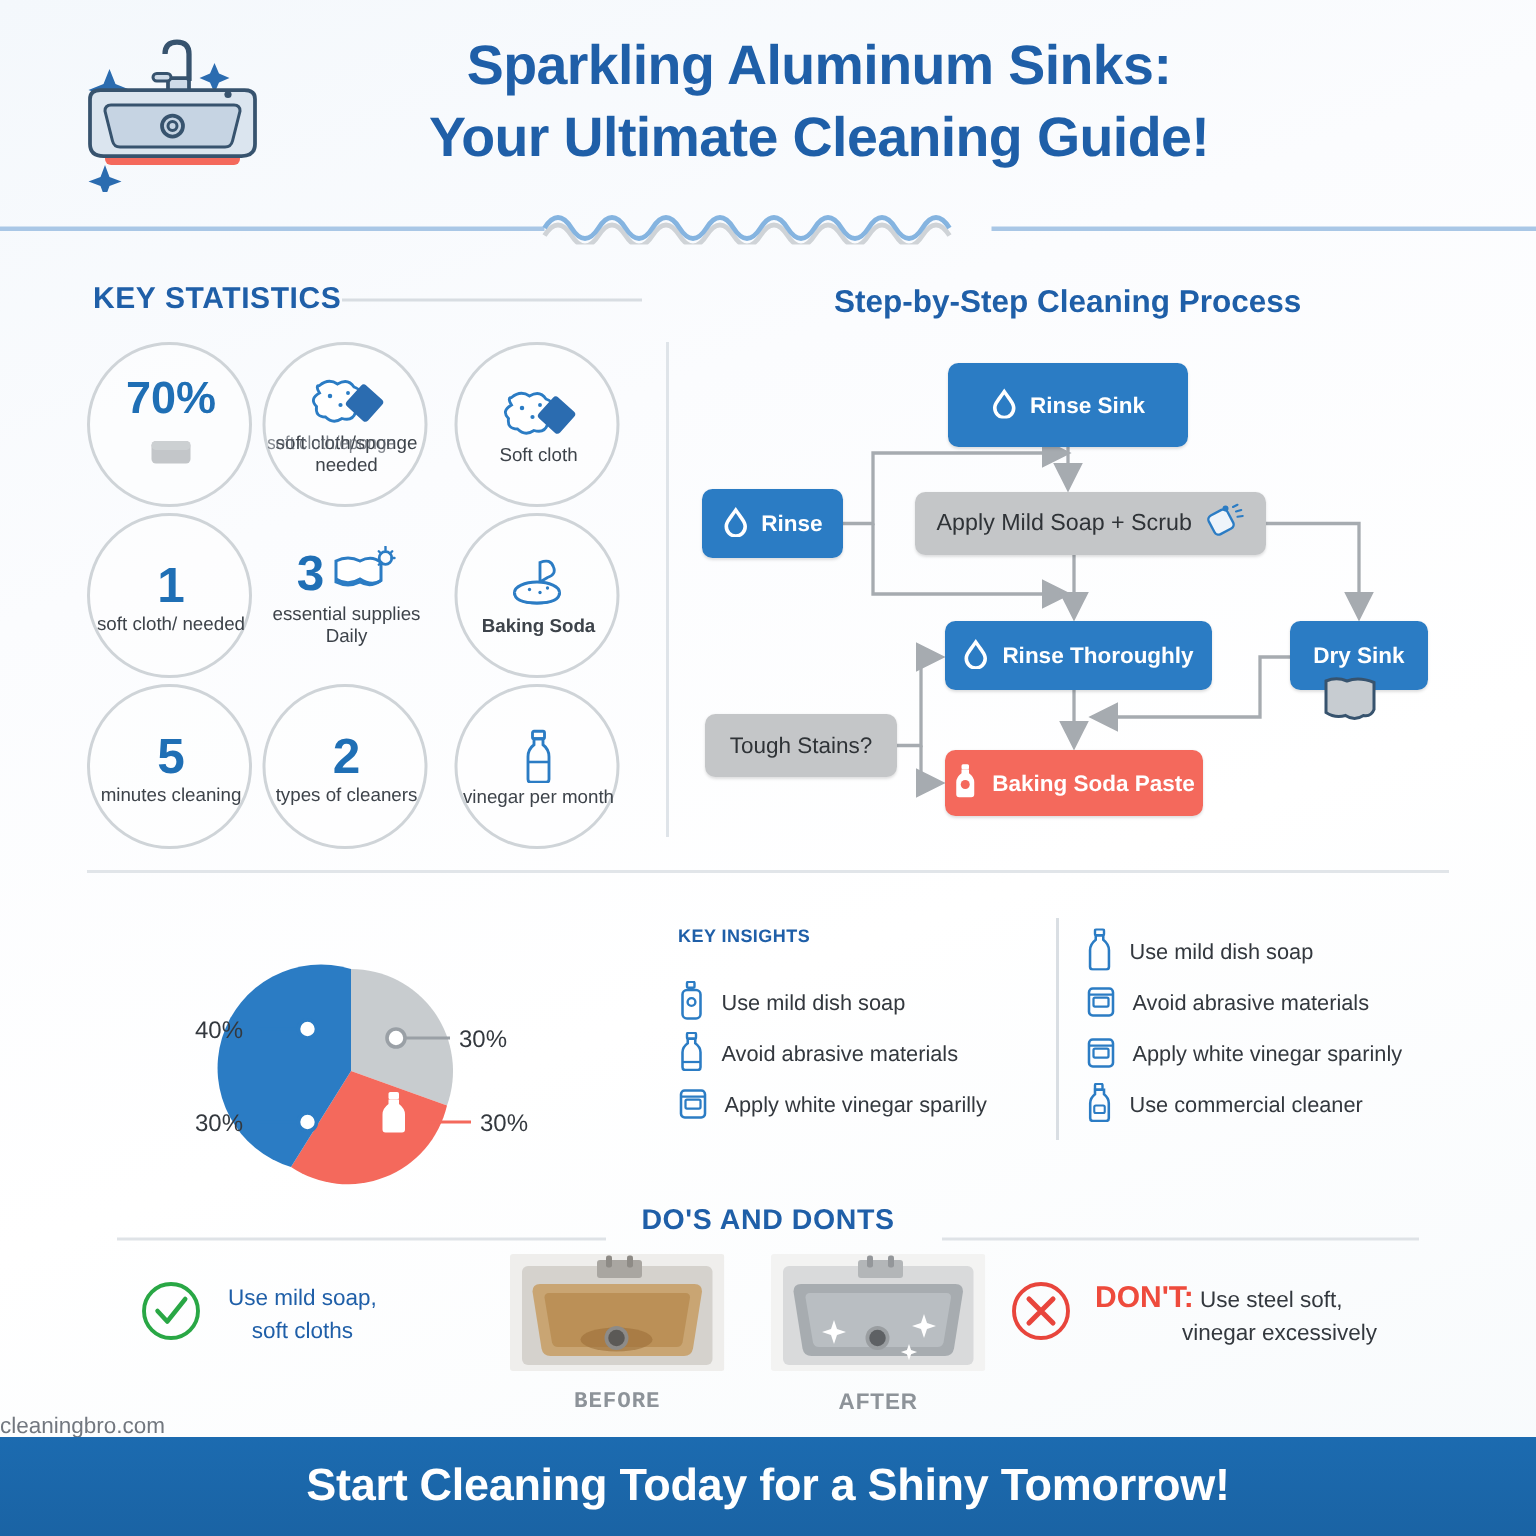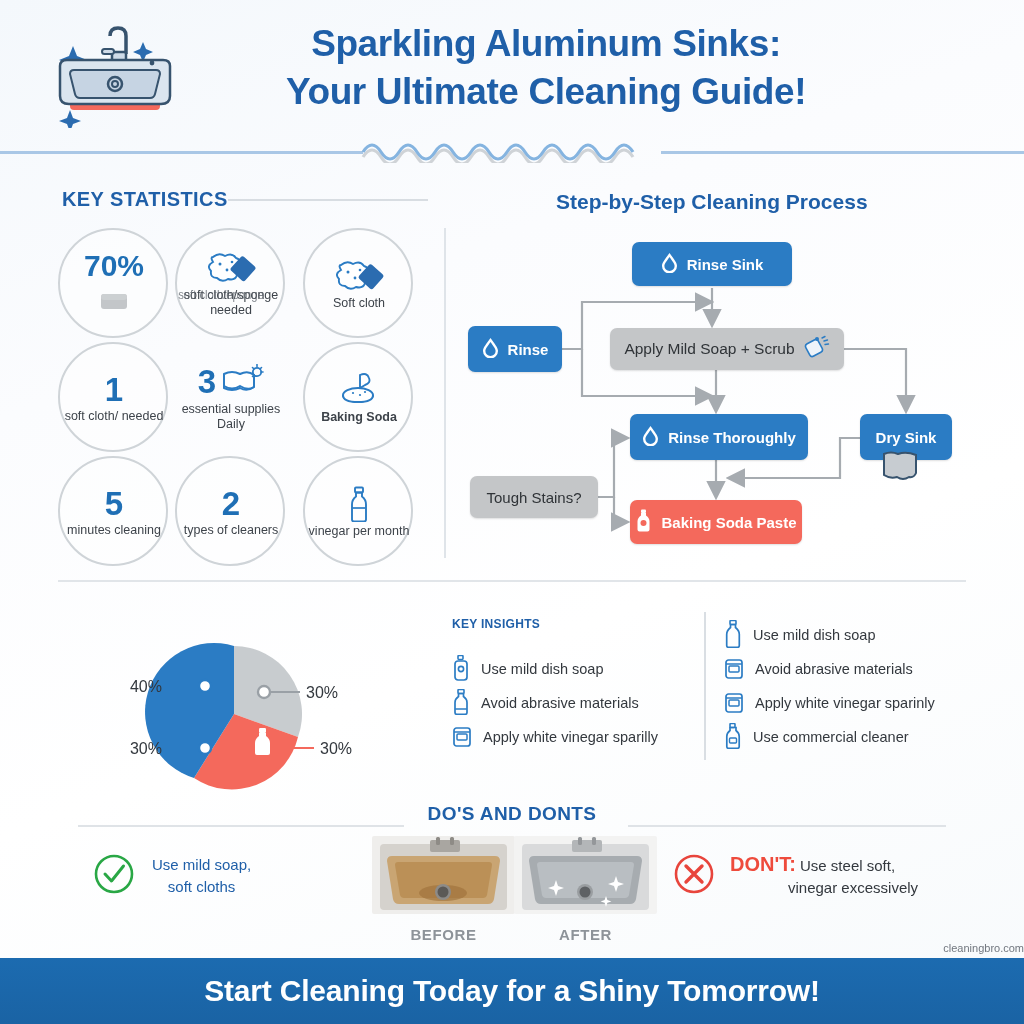--- a/index.html
+++ b/index.html
@@ -149,21 +149,21 @@
     border-radius: 7px;
     padding: 0 14px;
     font-size: 15px;
     white-space: nowrap;
     box-shadow: 0 1px 2px rgba(0,0,0,0.13);
   }
   .node.blue  { background:#2B7CC4; color:#fff; font-weight:bold; }
   .node.gray  { background:#C4C6C8; color:#2f3337; font-weight:normal; }
   .node.red   { background:#F4695C; color:#fff; font-weight:bold; }
 
-  #n-rinse-sink   { left:188px; top:16px;  width:160px; height:44px; justify-content:center; }
+  #n-rinse-sink   { left:188px; top:16px;  width:160px; height:56px; justify-content:center; }
   #n-soap         { left:166px; top:102px; width:234px; height:42px; justify-content:center;
                     font-size:15.5px; }
   #n-rinse        { left:24px;  top:100px; width:94px;  height:46px; justify-content:center; }
   #n-rinse-thor   { left:186px; top:188px; width:178px; height:46px; justify-content:center; }
   #n-dry-sink     { left:416px; top:188px; width:92px;  height:46px; justify-content:center; }
   #n-tough        { left:26px;  top:250px; width:128px; height:42px; justify-content:center; }
   #n-baking       { left:186px; top:274px; width:172px; height:44px; justify-content:center; }
 
   .flow-svg { position:absolute; left:0; top:0; width:570px; height:336px; }
 
@@ -213,34 +213,34 @@
     position:absolute; left:672px; top:852px; width:310px;
     display:flex; align-items:center; gap:14px;
   }
   .do-text {
     font-size:15px; color:#1F5FA8; line-height:22px; text-align:center;
   }
   .dont-text { font-size:15px; color:#33383e; line-height:22px; }
   .dont-kw { color:#EE4B3C; font-weight:bold; font-size:20px; }
 
   .ba-wrap { position:absolute; top:836px; }
-  #before-wrap { left:372px; }
+  #before-wrap { left:340px;font-family:Liberation Mono, monospace; }
   #after-wrap  { left:514px; }
   .ba-img {
     width:143px; height:78px; border-radius:2px; overflow:hidden;
     position:relative;
   }
   .ba-cap {
     margin-top:12px; text-align:center; font-size:15px; font-weight:bold;
     color:#8d9399; letter-spacing:0.6px;
   }
 
   #watermark {
-    position:absolute; left:0; top:942px; width:1024px; text-align:right;
-    font-size:11px; color:#5a6069; opacity:0.85;
+    position:absolute; left:0; top:942px; width:1024px; text-align:left;
+    font-size:15px; color:#5a6069; opacity:0.85;
   }
 
   
   #footer {
     position:absolute; left:0; top:958px; width:1024px; height:66px;
     background: linear-gradient(180deg,#1C6BB0 0%, #1A63A4 100%);
     display:flex; align-items:center; justify-content:center;
   }
   #footer-text {
     color:#ffffff; font-size:30px; font-weight:bold; letter-spacing:-0.2px;

